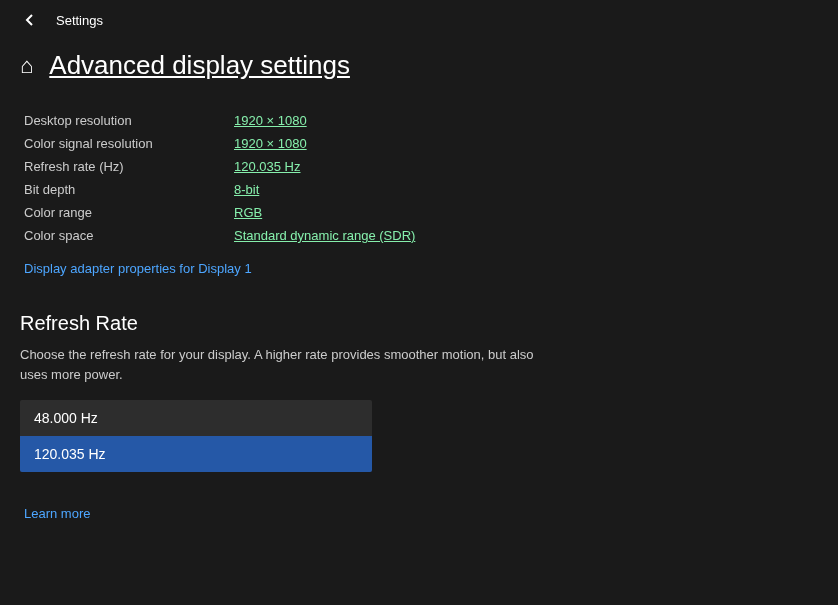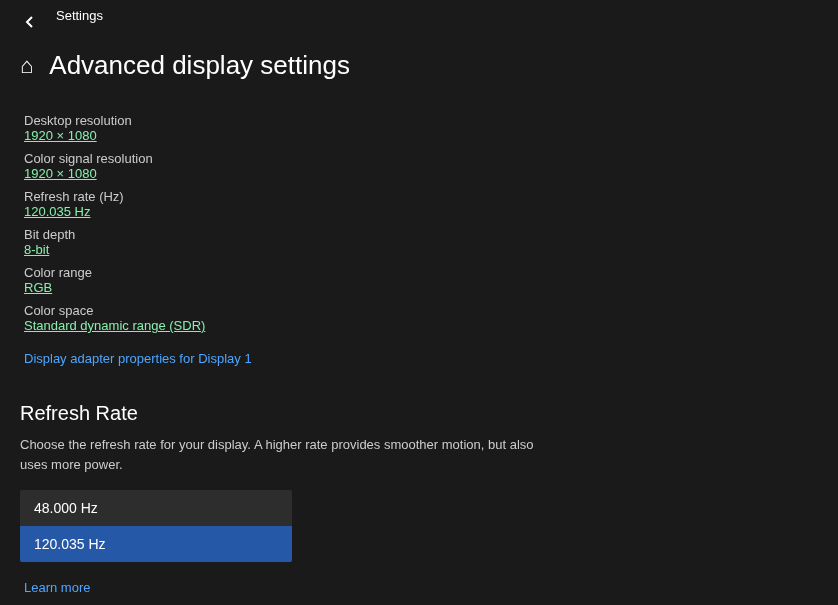--- a/index.html
+++ b/index.html
@@ -13,21 +13,21 @@
       height: 605px;
       background-color: #1a1a1a;
       color: #ffffff;
       font-family: 'Segoe UI', Arial, sans-serif;
       overflow: hidden;
     }
 
     
     .title-bar {
       display: flex;
-      align-items: flex-start;
+      align-items: center;
       padding: 8px 16px;
       height: 40px;
       background-color: #1a1a1a;
     }
 
     .back-button {
       width: 28px;
       height: 28px;
       display: flex;
       align-items: center;
@@ -62,33 +62,33 @@
     .home-icon {
       font-size: 22px;
       margin-right: 16px;
       color: #ffffff;
     }
 
     .page-title {
       font-size: 26px;
       font-weight: 300;
       color: #ffffff;
+      text-decoration: underline;
     }
 
     
     .info-table {
       margin-bottom: 12px;
       padding-left: 4px;
     }
 
     .info-row {
       display: flex;
       padding: 4px 0;
       font-size: 13px;
-      flex-direction: column;
     }
 
     .info-label {
       width: 210px;
       color: #cccccc;
       flex-shrink: 0;
     }
 
     .info-value {
       color: #86efac;
@@ -117,26 +117,26 @@
     .section-description {
       font-size: 13px;
       color: #cccccc;
       margin-bottom: 16px;
       line-height: 1.5;
       max-width: 540px;
     }
 
     
     .rate-list {
-      width: 272px;
+      width: 352px;
       background-color: #2d2d2d;
       border: none;
       border-radius: 2px;
       overflow: hidden;
-      margin-bottom: 16px;
+      margin-bottom: 32px;
     }
 
     .rate-item {
       padding: 10px 14px;
       font-size: 14px;
       color: #ffffff;
       cursor: pointer;
     }
 
     .rate-item.selected {

